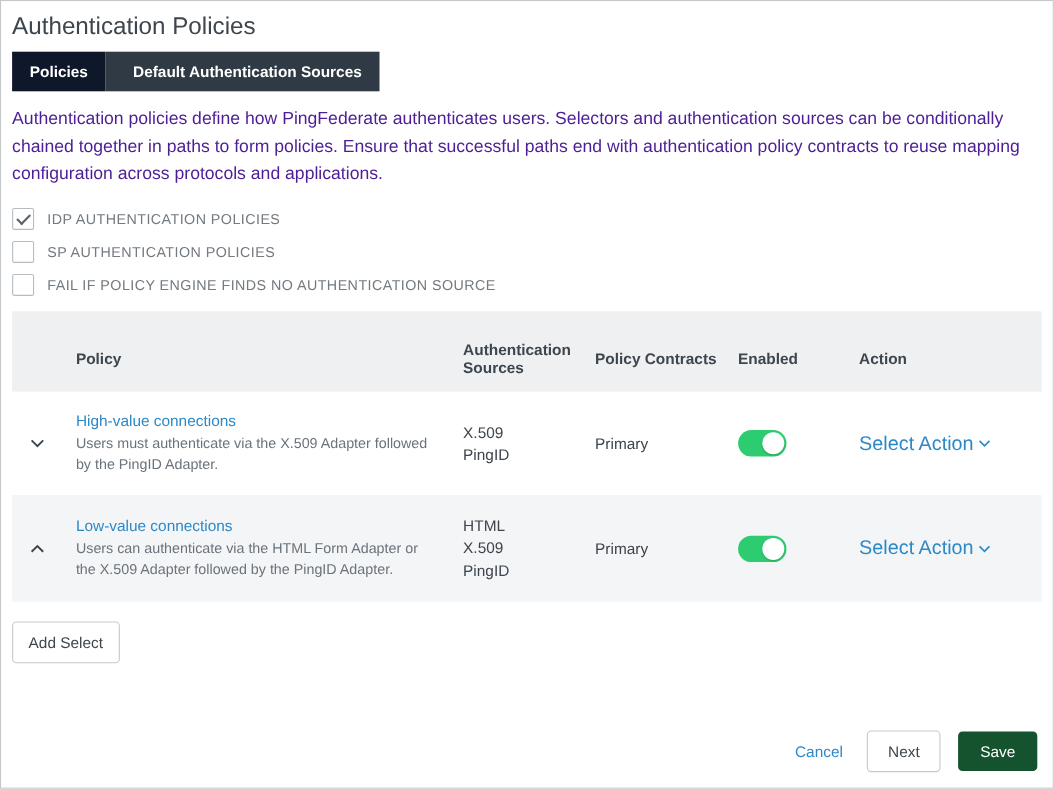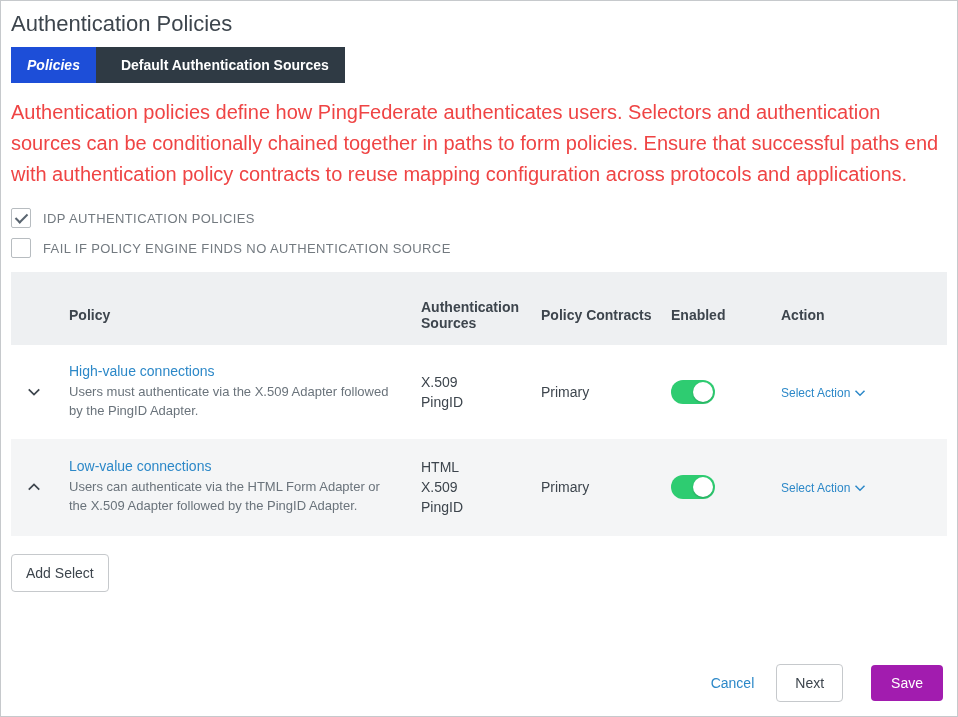--- a/index.html
+++ b/index.html
@@ -1,23 +1,23 @@
 <!DOCTYPE html>
 <html><head>
 <meta charset="utf-8">
 <style>
 * { box-sizing: border-box; margin: 0; padding: 0; }
 body { font-family: -apple-system, BlinkMacSystemFont, "Segoe UI", Arial, sans-serif; font-size: 14px; color: #3d454d; background: #fff; }
 .container { width: 958px; height: 717px; border: 1px solid #c6c9cc; padding: 8px 10px 12px 10px; position: relative; }
 .page-title { font-size: 22px; font-weight: 400; color: #3d454d; margin: 2px 0 10px 0; }
 .tabs { display: flex; margin-bottom: 14px; }
 .tab { padding: 10px 16px; font-size: 14px; font-weight: 600; color: #fff; cursor: pointer; }
-.tab-active { background: #1d4ed8; font-style: italic; }
+.tab-active { background: #0f172a; }
 .tab-inactive { background: #2f3a44; padding-left: 25px; }
-.description { font-size: 20px; color: #ef4444; line-height: 1.55; margin-bottom: 18px; }
+.description { font-size: 16px; color: #4c1d95; line-height: 1.55; margin-bottom: 18px; }
 .checkbox-row { display: flex; align-items: center; margin-bottom: 10px; }
 .checkbox { width: 20px; height: 20px; border: 1px solid #b7bcc0; border-radius: 2px; margin-right: 12px; display: flex; align-items: center; justify-content: center; background: #fff; cursor: pointer; }
 .checkbox.checked::after { content: ""; width: 5px; height: 10px; border: solid #5a6570; border-width: 0 2px 2px 0; transform: rotate(45deg); margin-top: -2px; }
 .checkbox-label { font-size: 13px; letter-spacing: 0.4px; color: #737a80; font-weight: 500; }
 .table { margin-top: 14px; }
 .thead { background: #eef0f2; display: flex; align-items: center; padding: 14px 16px; }
 .th { font-weight: 600; color: #3d454d; font-size: 14px; margin-top: 13px; }
 .col-expand { width: 42px; flex-shrink: 0; }
 .col-policy { width: 352px; flex-shrink: 0; padding-right: 12px; }
 .col-sources { width: 120px; flex-shrink: 0; padding-right: 12px; }
@@ -30,44 +30,48 @@
 .expand-icon svg { width: 14px; height: 14px; }
 .policy-cell { width: 352px; flex-shrink: 0; padding-right: 20px; }
 .policy-name { color: #2c88c8; font-size: 14px; font-weight: 400; cursor: pointer; margin-bottom: 4px; }
 .policy-desc { font-size: 13px; color: #6a737b; line-height: 1.45; }
 .sources-cell { width: 120px; flex-shrink: 0; font-size: 14px; color: #3d454d; line-height: 1.45; }
 .contracts-cell { width: 130px; flex-shrink: 0; font-size: 14px; color: #3d454d; }
 .enabled-cell { width: 110px; flex-shrink: 0; }
 .toggle { width: 44px; height: 24px; background: #2ecc71; border-radius: 12px; position: relative; cursor: pointer; }
 .toggle-knob { width: 20px; height: 20px; background: #fff; border-radius: 50%; position: absolute; top: 2px; right: 2px; box-shadow: 0 1px 2px rgba(0,0,0,.2); }
 .action-cell { flex: 1; }
-.action-link { color: #2c88c8; font-size: 12px; cursor: pointer; display: inline-flex; align-items: center; gap: 4px; }
+.action-link { color: #2c88c8; font-size: 18px; cursor: pointer; display: inline-flex; align-items: center; gap: 4px; }
 .action-link svg { width: 12px; height: 12px; }
 .add-policy-btn { margin-top: 18px; padding: 10px 14px; border: 1px solid #c6c9cc; border-radius: 4px; background: #fff; font-size: 14px; color: #3d454d; cursor: pointer; }
 .footer { position: absolute; bottom: 14px; right: 14px; display: flex; align-items: center; gap: 16px; }
 .btn-cancel { color: #2c88c8; font-size: 14px; cursor: pointer; background: none; border: none; padding: 10px 6px; }
 .btn-next { padding: 10px 18px; border: 1px solid #c6c9cc; border-radius: 4px; background: #fff; font-size: 14px; color: #3d454d; cursor: pointer; }
-.btn-save { padding: 10px 20px; border: none; border-radius: 4px; background: #a21caf; font-size: 14px; color: #fff; cursor: pointer; margin-left: 12px; }
+.btn-save { padding: 10px 20px; border: none; border-radius: 4px; background: #14532d; font-size: 14px; color: #fff; cursor: pointer; }
 </style>
 </head>
 <body>
 
 <div class="container">
   <h1 class="page-title">Authentication Policies</h1>
 
   <div class="tabs">
     <div class="tab tab-active">Policies</div>
     <div class="tab tab-inactive">Default Authentication Sources</div>
   </div>
 
   <p class="description">Authentication policies define how PingFederate authenticates users. Selectors and authentication sources can be conditionally chained together in paths to form policies. Ensure that successful paths end with authentication policy contracts to reuse mapping configuration across protocols and applications.</p>
 
   <div class="checkbox-row">
     <div class="checkbox checked"></div>
     <span class="checkbox-label">IDP AUTHENTICATION POLICIES</span>
+  </div>
+  <div class="checkbox-row">
+    <div class="checkbox"></div>
+    <span class="checkbox-label">SP AUTHENTICATION POLICIES</span>
   </div>
   <div class="checkbox-row">
     <div class="checkbox"></div>
     <span class="checkbox-label">FAIL IF POLICY ENGINE FINDS NO AUTHENTICATION SOURCE</span>
   </div>
 
   <div class="table">
     <div class="thead">
       <div class="col-expand"></div>
       <div class="th col-policy">Policy</div>

